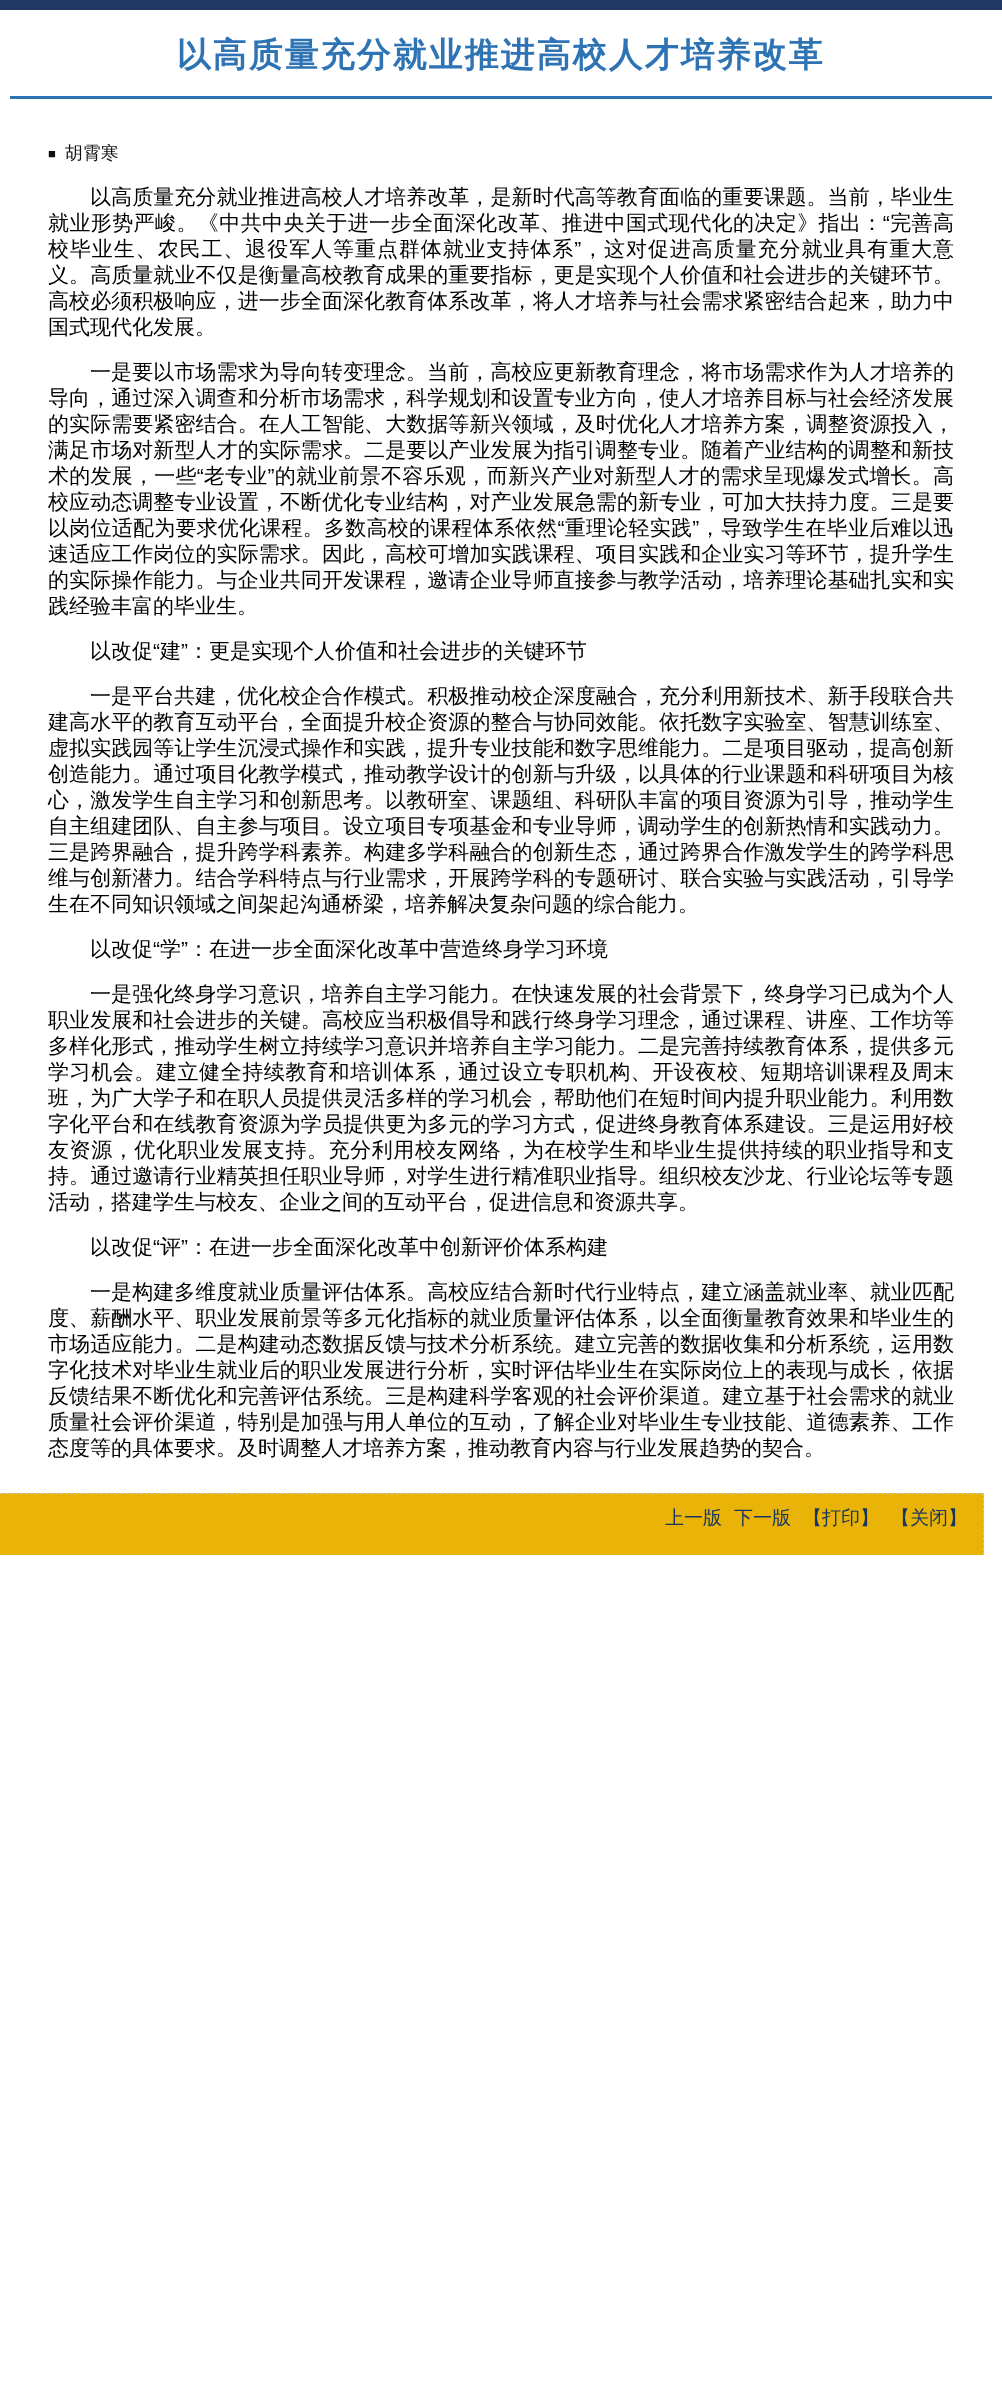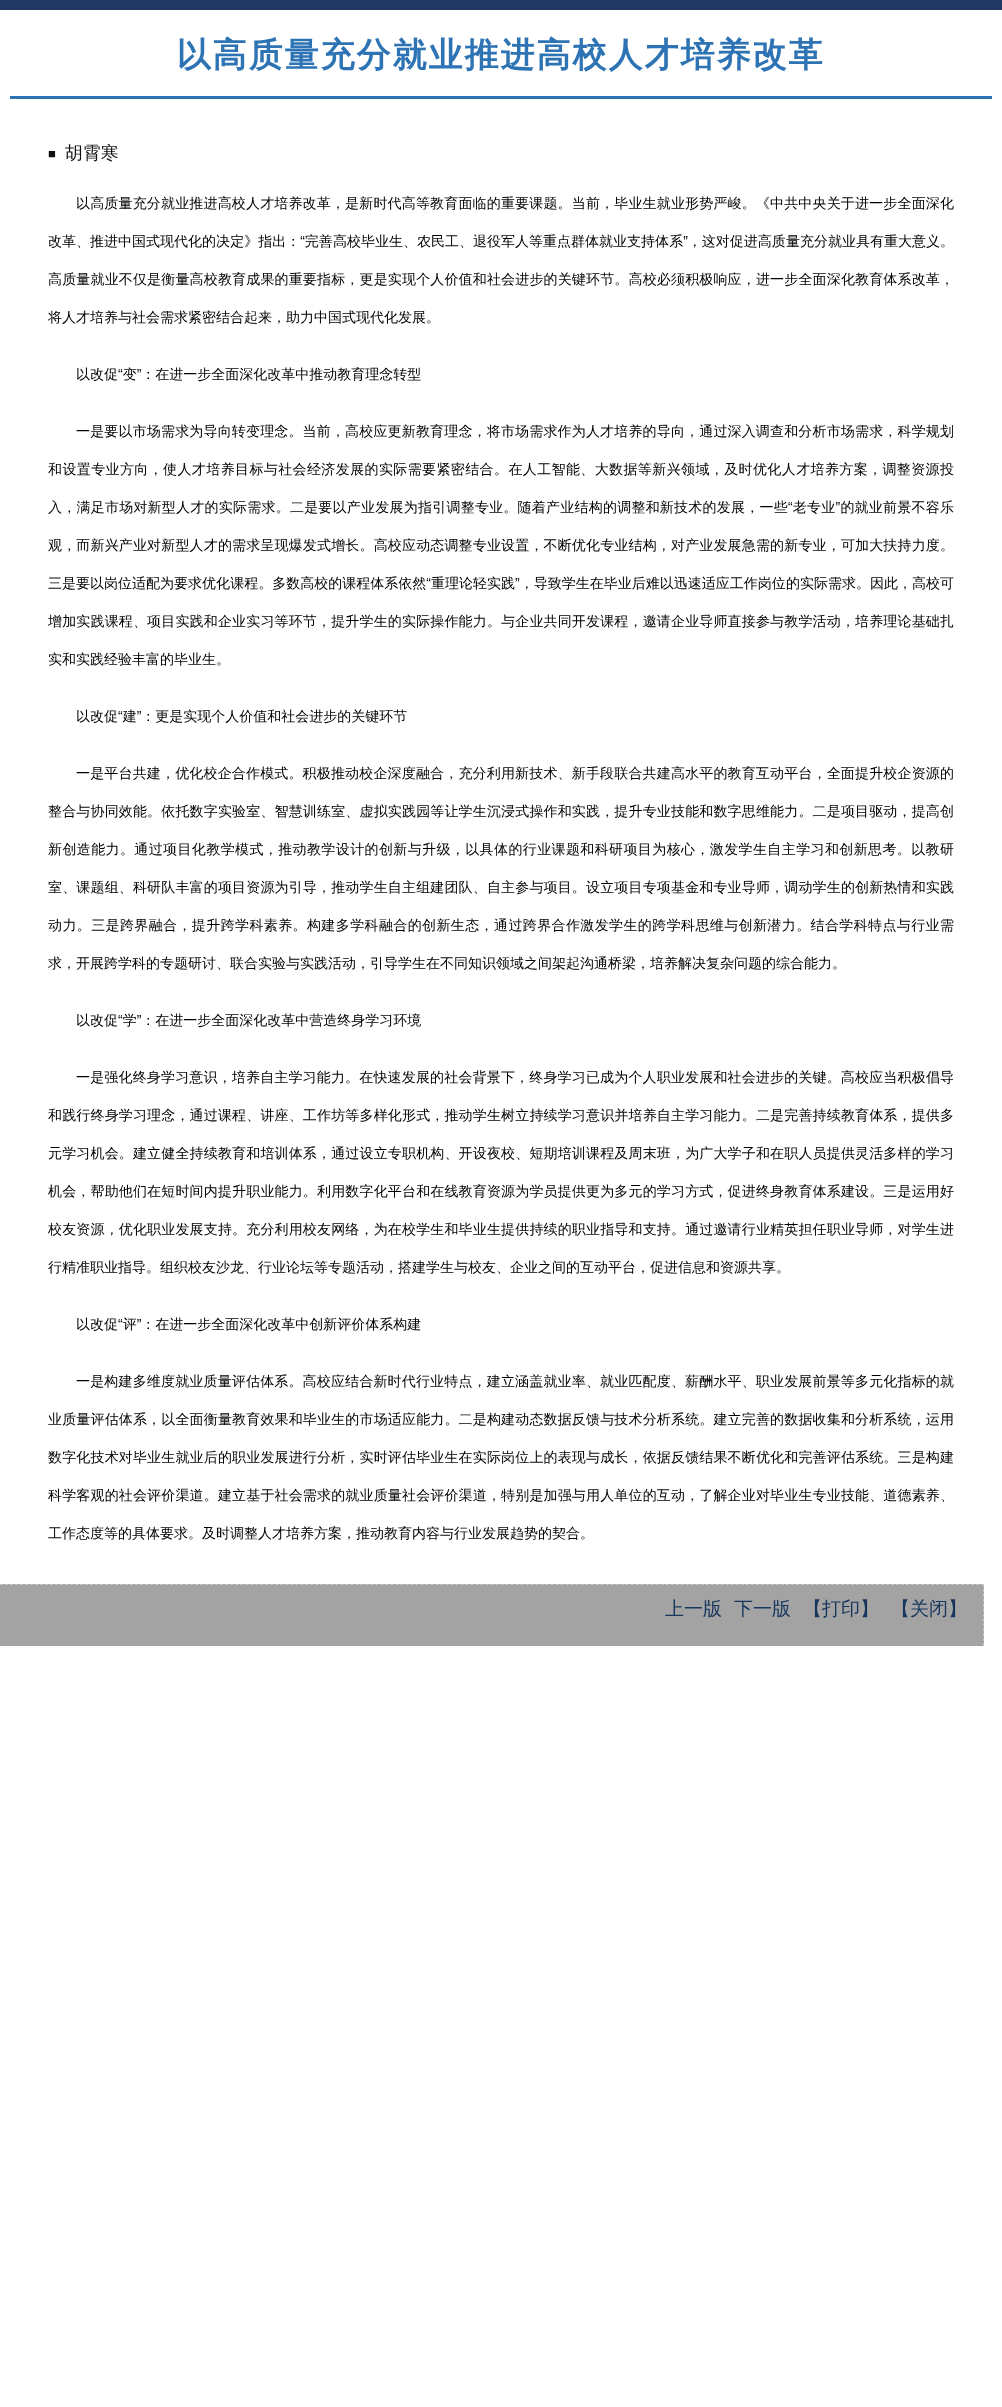--- a/index.html
+++ b/index.html
@@ -5,23 +5,23 @@
   html,body { margin:0; padding:0; background:#ffffff; }
   body { font-family:"Liberation Sans","DejaVu Sans",sans-serif; }
   .page { width:1002px; height:2407px; overflow:hidden; background:#ffffff; margin:0 auto; position:relative; }
   .topbar { height:10px; background:#1F3864; }
   .article-title { color:#2E74B5; font-size:34px; font-weight:bold; text-align:center;
                    margin:22px 40px 18px; letter-spacing:2px; }
   .title-rule { height:3px; background:#2E74B5; margin:0 10px; }
   .content { padding:0 48px; }
   .author-line { margin:42px 0 8px; font-size:18px; color:#111111; display:flex; align-items:center; }
   .author-bullet { font-size:13px; margin-right:9px; color:#111111; }
-  .para, .sub-heading { font-size:14px; line-height:38px; color:#000000; text-align:justify;
+  .para, .sub-heading { font-size:21px; line-height:26px; color:#000000; text-align:justify;
                         text-indent:2em; margin:19px 0; }
-  .footer-bar { margin-top:32px; width:984px; height:62px; background:#a3a3a3;
+  .footer-bar { margin-top:32px; width:984px; height:62px; background:#eab308;
                 border-top:1px dashed #c6c6c6; border-right:1px dashed #c6c6c6;
                 box-sizing:border-box; display:flex; justify-content:flex-end;
                 align-items:flex-start; padding:11px 16px 0 0; }
   .footer-bar a { color:#17365D; text-decoration:none; font-size:19px; margin-left:12px; white-space:nowrap; }
 </style>
 </head>
 <body>
 
 <div class="page">
 
@@ -33,21 +33,20 @@
 
   <div class="content">
 
     <div class="author-line">
       <span class="author-bullet">■</span>
       <span>胡霄寒</span>
     </div>
 
     <p class="para">以高质量充分就业推进高校人才培养改革，是新时代高等教育面临的重要课题。当前，毕业生就业形势严峻。《中共中央关于进一步全面深化改革、推进中国式现代化的决定》指出：“完善高校毕业生、农民工、退役军人等重点群体就业支持体系”，这对促进高质量充分就业具有重大意义。高质量就业不仅是衡量高校教育成果的重要指标，更是实现个人价值和社会进步的关键环节。高校必须积极响应，进一步全面深化教育体系改革，将人才培养与社会需求紧密结合起来，助力中国式现代化发展。</p>
 
-    <p class="sub-heading">以改促“变”：在进一步全面深化改革中推动教育理念转型</p>
 
     <p class="para">一是要以市场需求为导向转变理念。当前，高校应更新教育理念，将市场需求作为人才培养的导向，通过深入调查和分析市场需求，科学规划和设置专业方向，使人才培养目标与社会经济发展的实际需要紧密结合。在人工智能、大数据等新兴领域，及时优化人才培养方案，调整资源投入，满足市场对新型人才的实际需求。二是要以产业发展为指引调整专业。随着产业结构的调整和新技术的发展，一些“老专业”的就业前景不容乐观，而新兴产业对新型人才的需求呈现爆发式增长。高校应动态调整专业设置，不断优化专业结构，对产业发展急需的新专业，可加大扶持力度。三是要以岗位适配为要求优化课程。多数高校的课程体系依然“重理论轻实践”，导致学生在毕业后难以迅速适应工作岗位的实际需求。因此，高校可增加实践课程、项目实践和企业实习等环节，提升学生的实际操作能力。与企业共同开发课程，邀请企业导师直接参与教学活动，培养理论基础扎实和实践经验丰富的毕业生。</p>
 
     <p class="sub-heading">以改促“建”：更是实现个人价值和社会进步的关键环节</p>
 
     <p class="para">一是平台共建，优化校企合作模式。积极推动校企深度融合，充分利用新技术、新手段联合共建高水平的教育互动平台，全面提升校企资源的整合与协同效能。依托数字实验室、智慧训练室、虚拟实践园等让学生沉浸式操作和实践，提升专业技能和数字思维能力。二是项目驱动，提高创新创造能力。通过项目化教学模式，推动教学设计的创新与升级，以具体的行业课题和科研项目为核心，激发学生自主学习和创新思考。以教研室、课题组、科研队丰富的项目资源为引导，推动学生自主组建团队、自主参与项目。设立项目专项基金和专业导师，调动学生的创新热情和实践动力。三是跨界融合，提升跨学科素养。构建多学科融合的创新生态，通过跨界合作激发学生的跨学科思维与创新潜力。结合学科特点与行业需求，开展跨学科的专题研讨、联合实验与实践活动，引导学生在不同知识领域之间架起沟通桥梁，培养解决复杂问题的综合能力。</p>
 
     <p class="sub-heading">以改促“学”：在进一步全面深化改革中营造终身学习环境</p>
 
     <p class="para">一是强化终身学习意识，培养自主学习能力。在快速发展的社会背景下，终身学习已成为个人职业发展和社会进步的关键。高校应当积极倡导和践行终身学习理念，通过课程、讲座、工作坊等多样化形式，推动学生树立持续学习意识并培养自主学习能力。二是完善持续教育体系，提供多元学习机会。建立健全持续教育和培训体系，通过设立专职机构、开设夜校、短期培训课程及周末班，为广大学子和在职人员提供灵活多样的学习机会，帮助他们在短时间内提升职业能力。利用数字化平台和在线教育资源为学员提供更为多元的学习方式，促进终身教育体系建设。三是运用好校友资源，优化职业发展支持。充分利用校友网络，为在校学生和毕业生提供持续的职业指导和支持。通过邀请行业精英担任职业导师，对学生进行精准职业指导。组织校友沙龙、行业论坛等专题活动，搭建学生与校友、企业之间的互动平台，促进信息和资源共享。</p>

